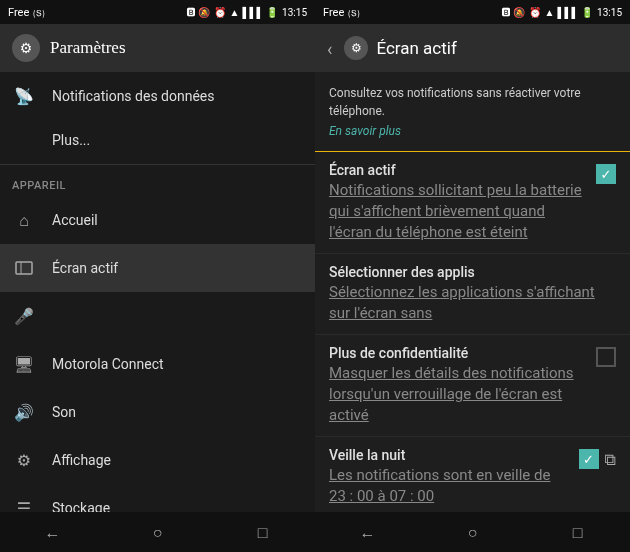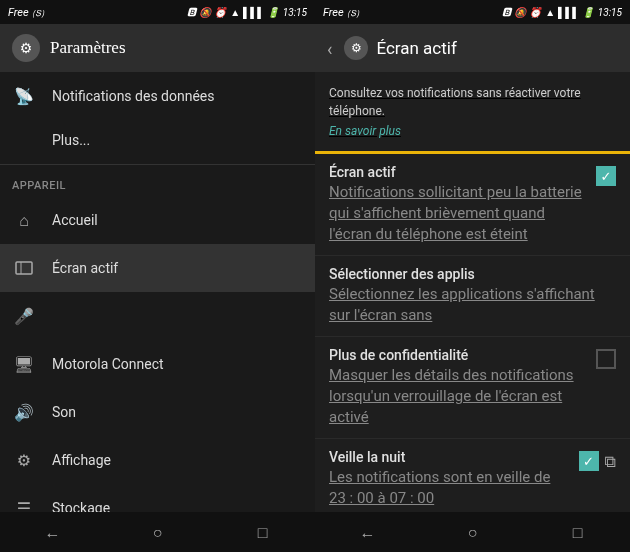--- a/index.html
+++ b/index.html
@@ -21,21 +21,20 @@
     }
     .status-bar {
       height: 24px;
       background: #111;
       display: flex;
       align-items: center;
       justify-content: space-between;
       padding: 8px 8px;
       font-size: 11px;
       color: #fff;
-      font-style: italic;
     }
     .status-left { display: flex; align-items: center; gap: 4px; }
     .status-right { display: flex; align-items: center; gap: 3px; font-size: 10px; }
     .toolbar {
       height: 48px;
       background: #2d2d2d;
       display: flex;
       align-items: center;
       padding: 0 12px;
       gap: 10px;
@@ -165,22 +164,21 @@
       font-size: 17px;
       font-weight: 400;
     }
     .right-scroll {
       flex: 1;
       overflow-y: auto;
       padding: 0;
     }
     .info-block {
       padding: 12px 14px;
-      border-bottom: 3px solid #eab308;
-      text-decoration: underline;
+      border-bottom: 1px solid #eab308;
     }
     .info-text {
       color: #ccc;
       font-size: 12px;
       line-height: 1.5;
     }
     .info-link {
       color: #4db6ac;
       font-size: 12px;
       font-style: italic;

